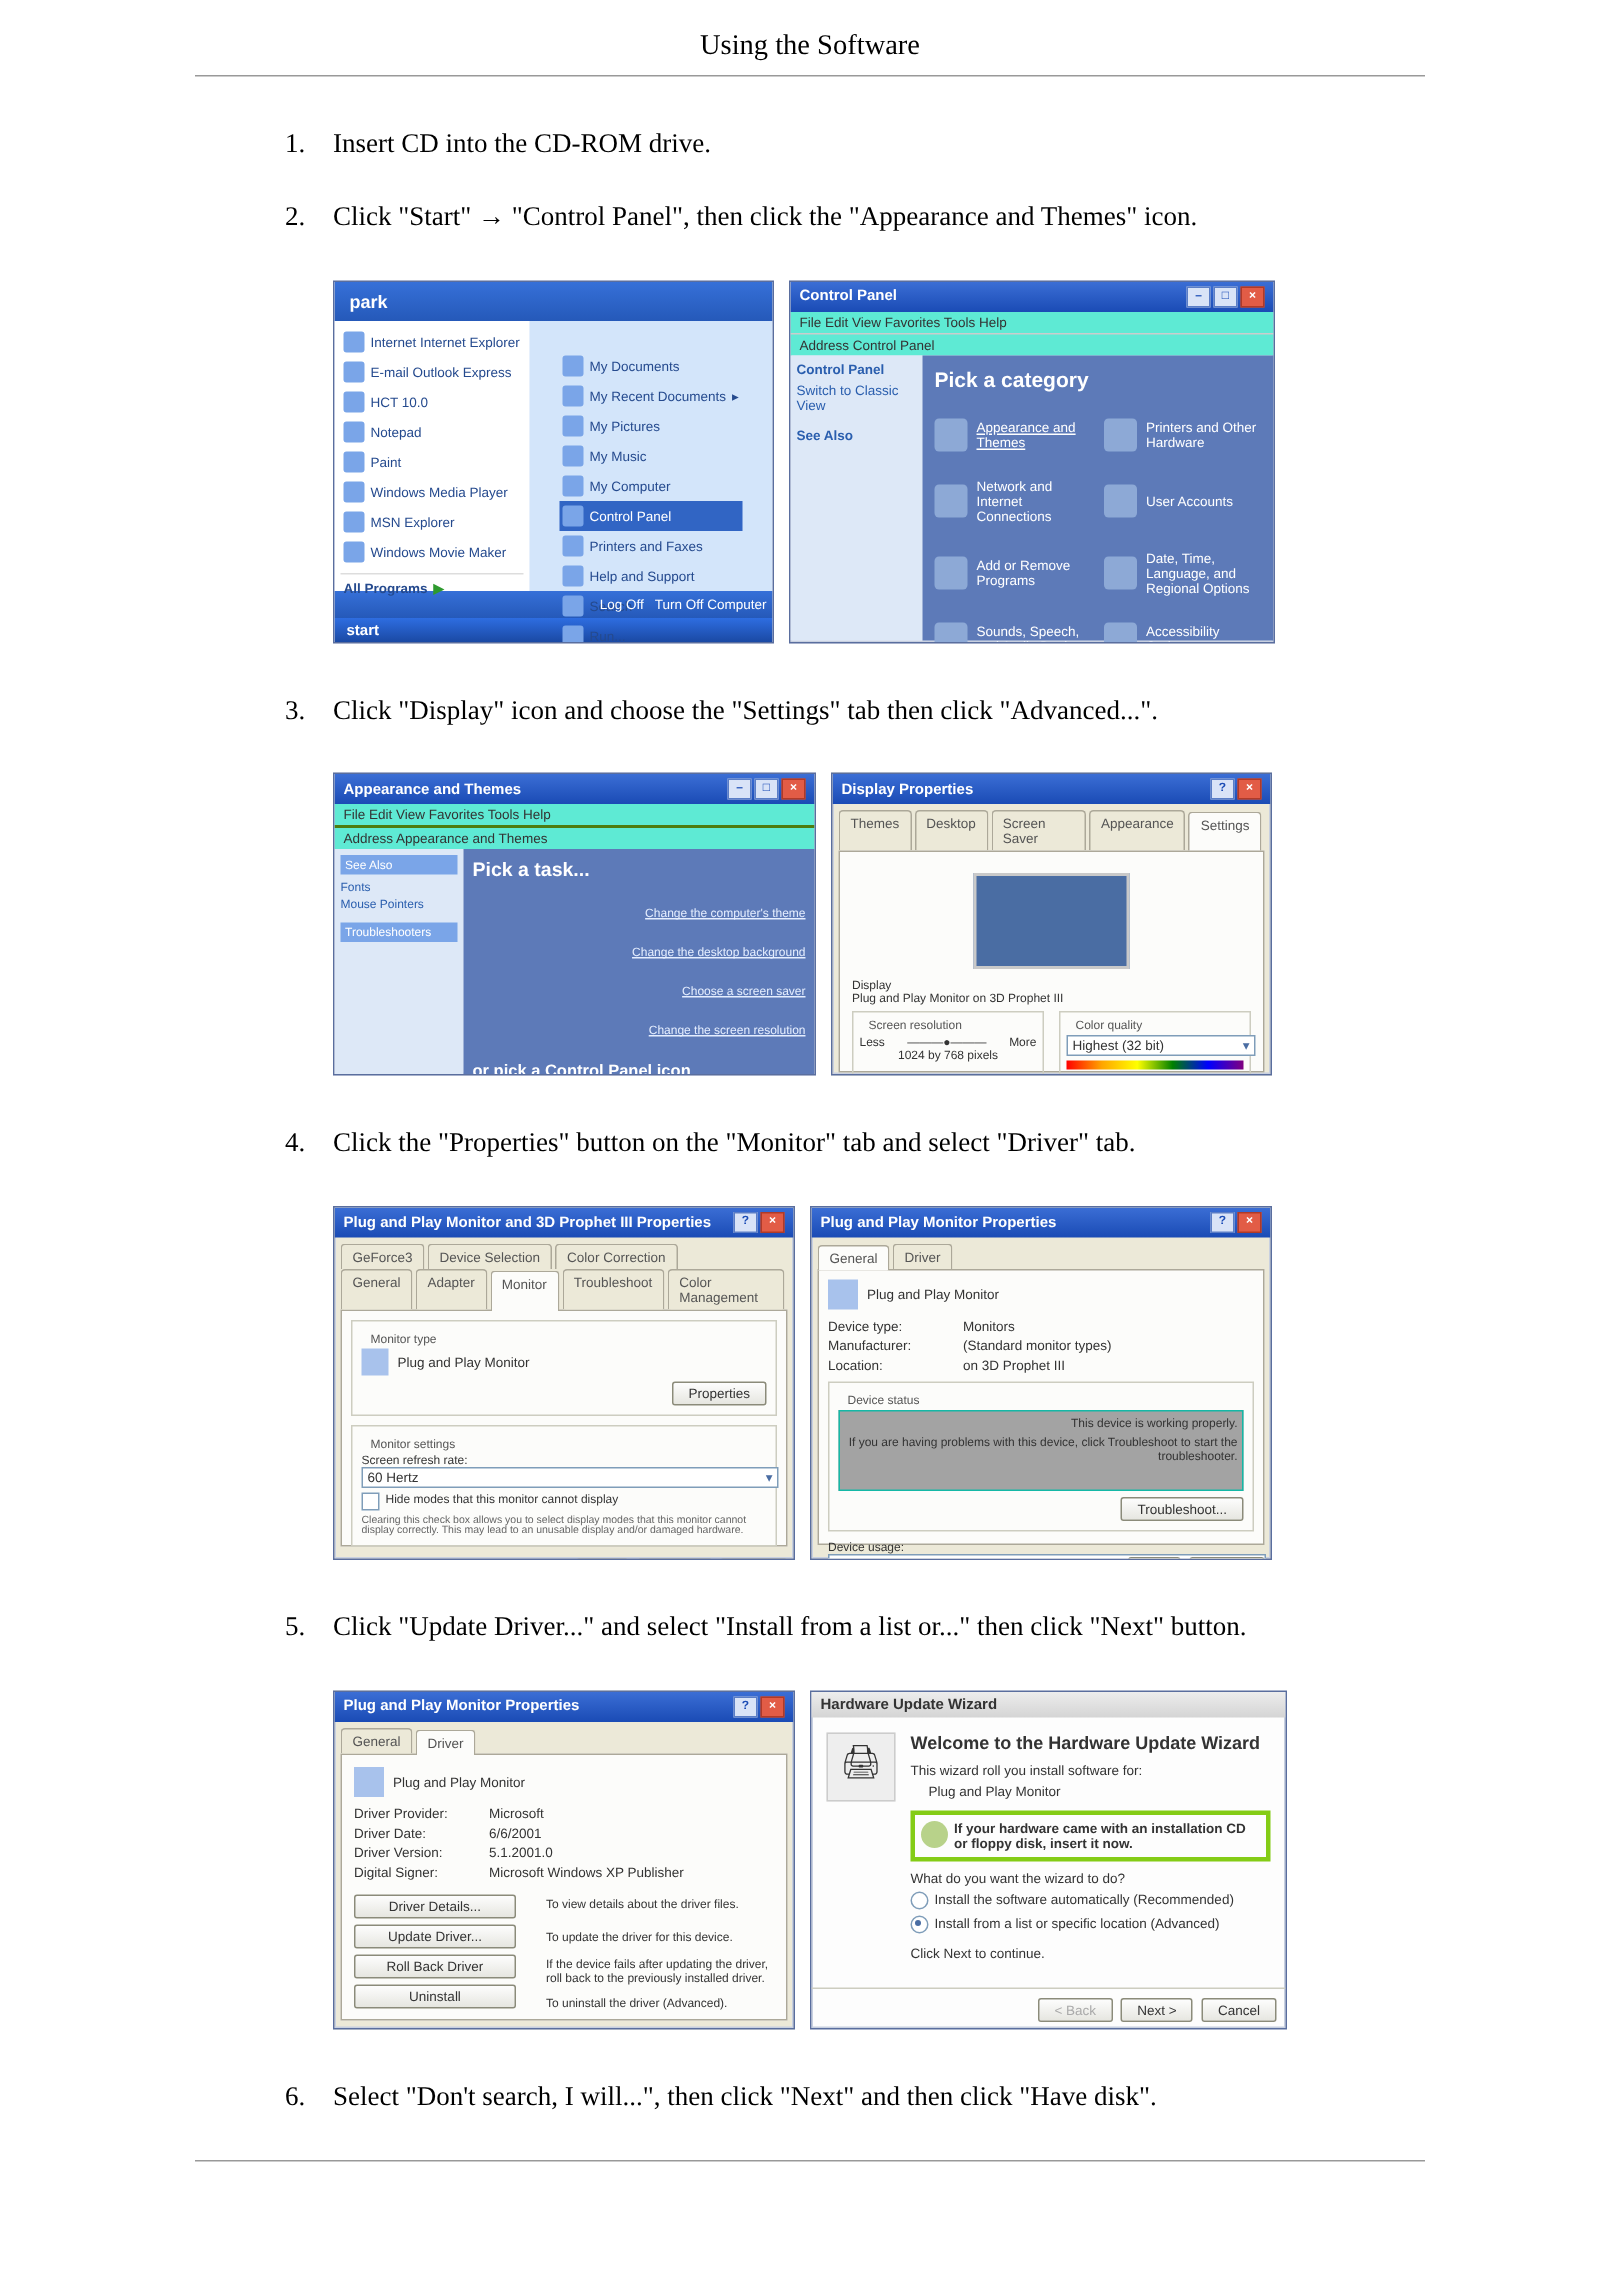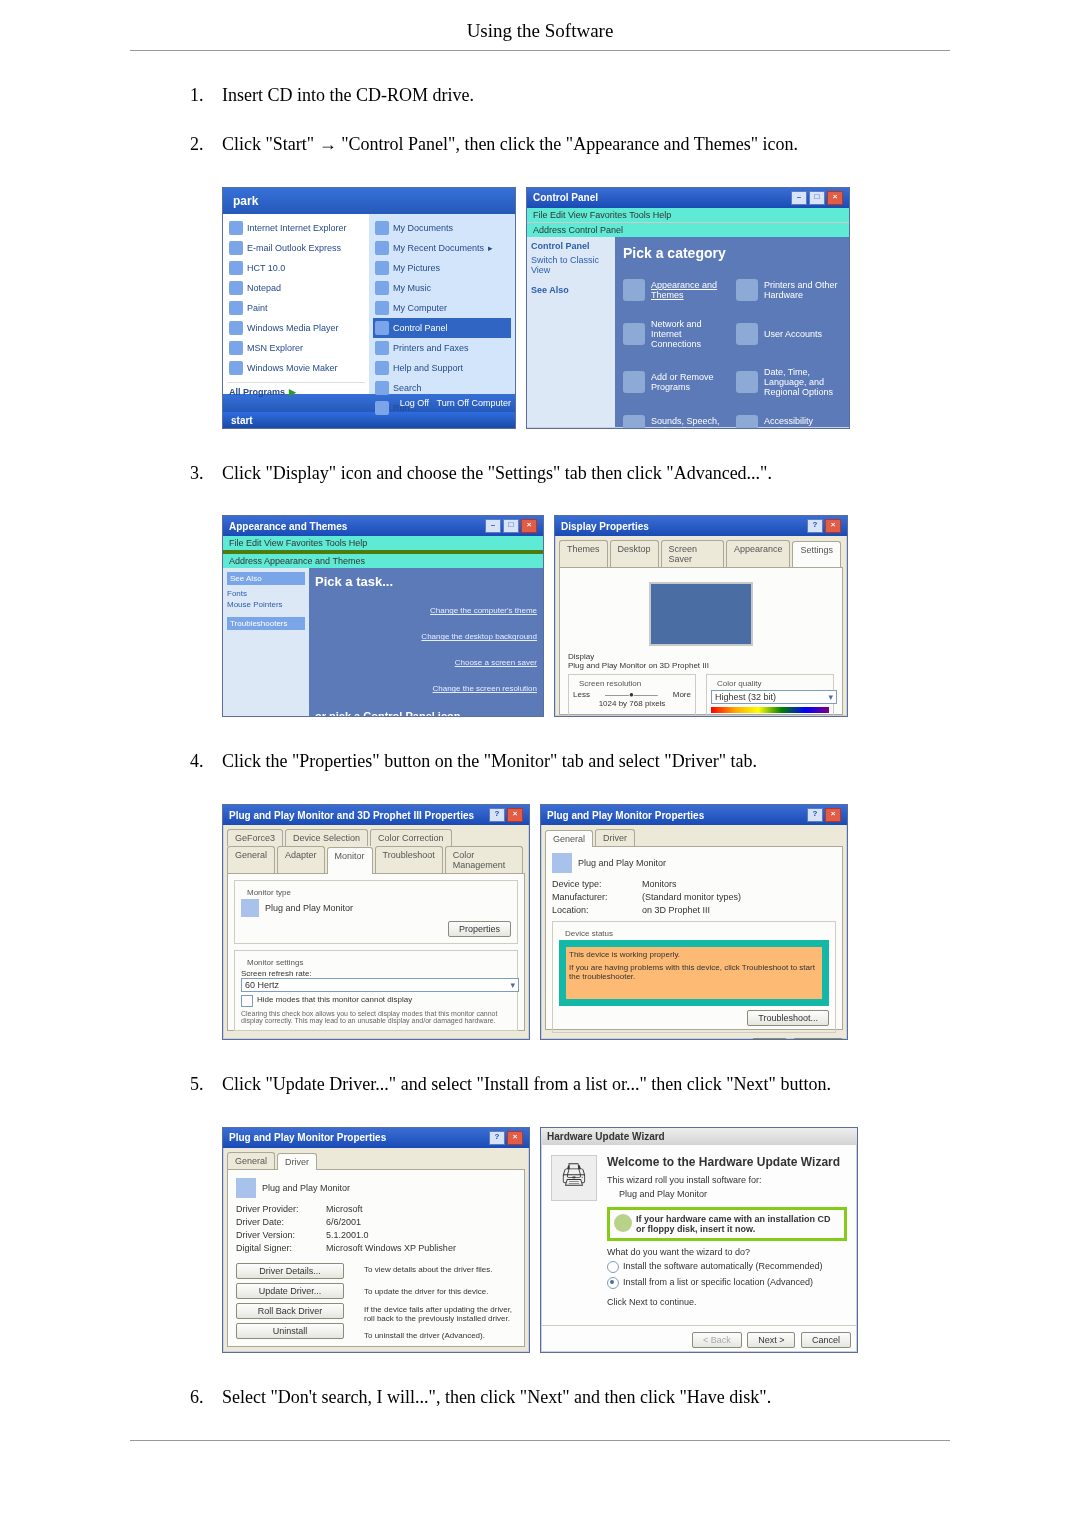--- a/index.html
+++ b/index.html
@@ -79,21 +79,21 @@
     text-align: center;
     color: #1a4bb5;
   }
   .win-btn.close { background: #e25c46; color: #fff; border-color: #b03a27; }
 
   
   .start-shot { width: 292px; height: 240px; background: #f5f7ff; }
   .start-top { background: linear-gradient(#3670d8,#2559b9); color:#fff; padding:6px 10px; font-weight:bold; font-size:12px; }
   .start-cols { display:flex; height: 180px; }
   .start-left { width:50%; background:#fff; padding:4px; }
-  .start-right { width:50%; background:#d3e5fa; padding:4px; }
+  .start-right { width:50%; background:#d3e5fa; padding:20px; }
   .start-item { padding:3px 2px; color:#254a8e; font-size:9px; display:flex; align-items:center; gap:4px;}
   .start-item .ico { width:14px; height:14px; background:#7aa5e8; border-radius:2px; flex-shrink:0;}
   .start-item.hl { background:#3165c4; color:#fff; }
   .start-bottom { background:linear-gradient(#3670d8,#2559b9); color:#fff; padding:4px; text-align:right; font-size:9px;}
   .start-bar { background:linear-gradient(#2e6de1,#1947a0); color:#fff; padding:3px 8px; font-size:10px; font-weight:bold;}
 
   .cp-shot { width: 322px; height: 240px; }
   .cp-menu { background:#5eead4; font-size:9px; padding:2px 6px; color:#333; }
   .cp-body { display:flex; height:calc(100% - 50px);}
   .cp-left { width:80px; background:#dde8f7; padding:4px; color:#2a5eae;}
@@ -345,21 +345,21 @@
       <div class="shot appearance-shot">
         <div class="titlebar">
           <span>Appearance and Themes</span>
           <span class="win-btns">
             <span class="win-btn">–</span>
             <span class="win-btn">□</span>
             <span class="win-btn close">×</span>
           </span>
         </div>
         <div class="cp-menu">File  Edit  View  Favorites  Tools  Help</div>
-        <div class="cp-menu" style="border-top:4px solid #4d7c0f;">Address  Appearance and Themes</div>
+        <div class="cp-menu" style="border-top:2px solid #4d7c0f;">Address  Appearance and Themes</div>
         <div class="app-body">
           <div class="app-left">
             <div class="sec">See Also</div>
             <div style="font-size:8px;margin:2px 0;">Fonts</div>
             <div style="font-size:8px;margin:2px 0;">Mouse Pointers</div>
             <div class="sec" style="margin-top:8px;">Troubleshooters</div>
           </div>
           <div class="app-main">
             <div class="app-heading">Pick a task...</div>
             <div class="app-link">Change the computer's theme</div>
@@ -506,21 +506,21 @@
           <div class="device-row">
               <span class="k">Manufacturer:</span>
               <span class="v">(Standard monitor types)</span>
             </div>
           <div class="device-row">
               <span class="k">Location:</span>
               <span class="v">on 3D Prophet III</span>
             </div>
           <div class="grp" style="margin-top:6px;">
             <div class="legend">Device status</div>
-            <div style="border:7px solid #14b8a6;background:#fdba74;padding:3px;height:46px;font-size:8px;">
+            <div style="border:1px solid #14b8a6;background:#a3a3a3;padding:3px;height:46px;font-size:8px;text-align:right;">
               <div>This device is working properly.</div>
               <div style="margin-top:4px;">If you are having problems with this device, click Troubleshoot to start the troubleshooter.</div>
             </div>
             <div style="text-align:right;margin-top:4px;">
               <span class="xp-btn">Troubleshoot...</span>
             </div>
           </div>
           <div style="font-size:8px;margin-top:4px;">Device usage:</div>
           <div class="select">
               <span>Use this device (enable)</span>

